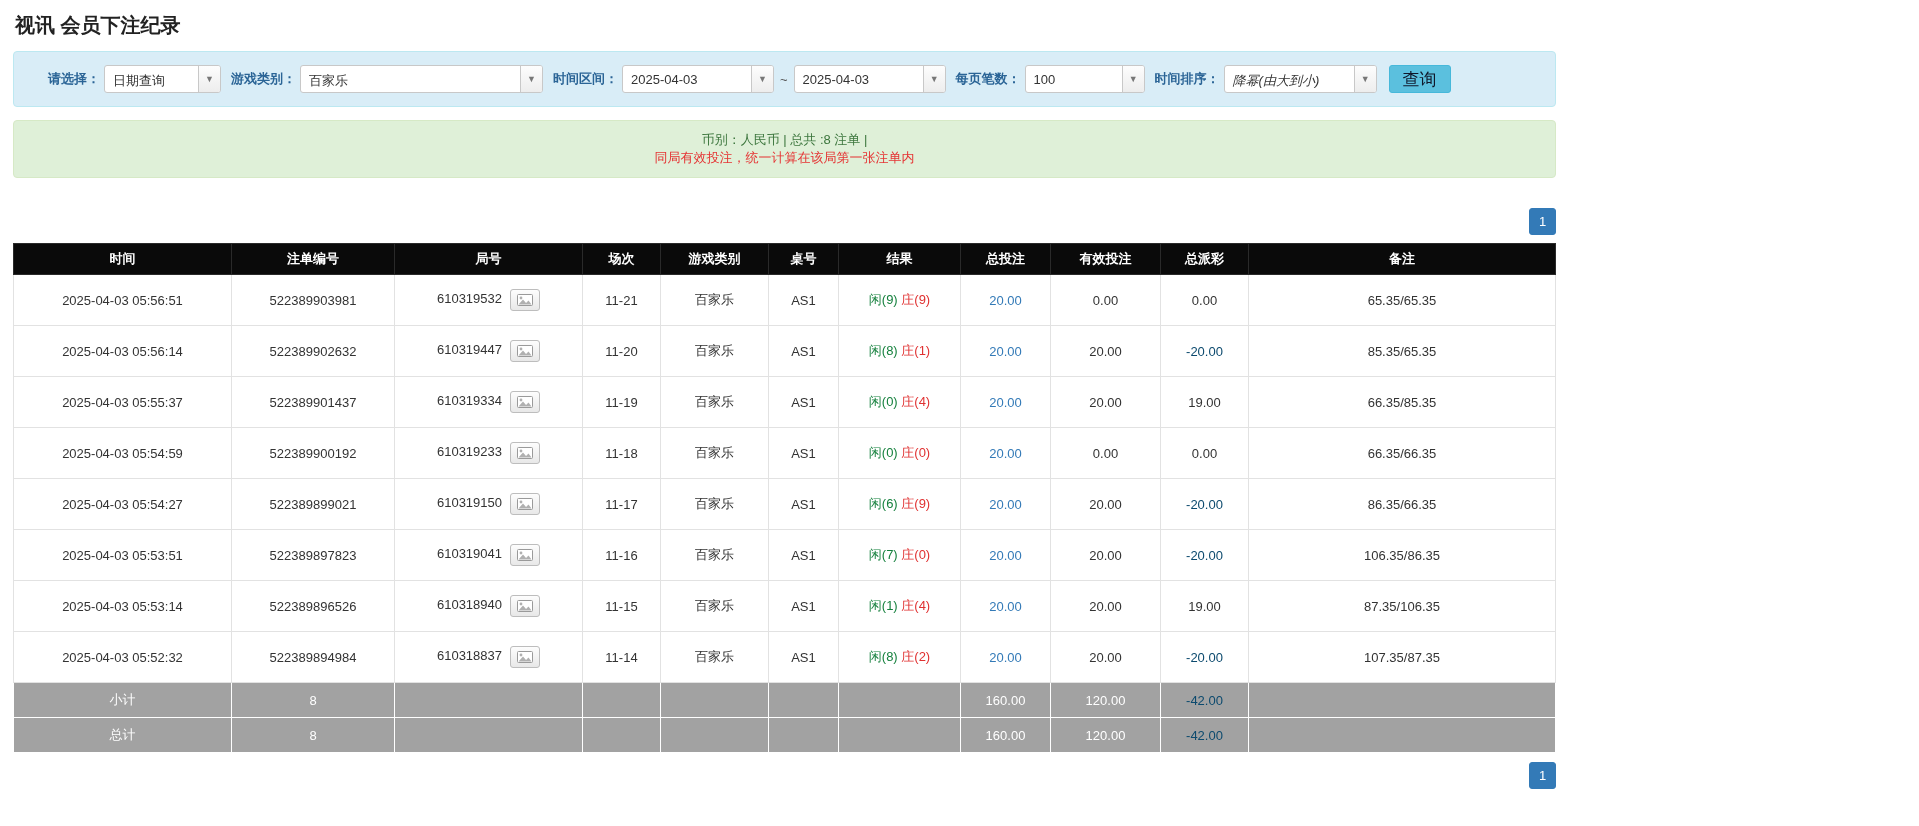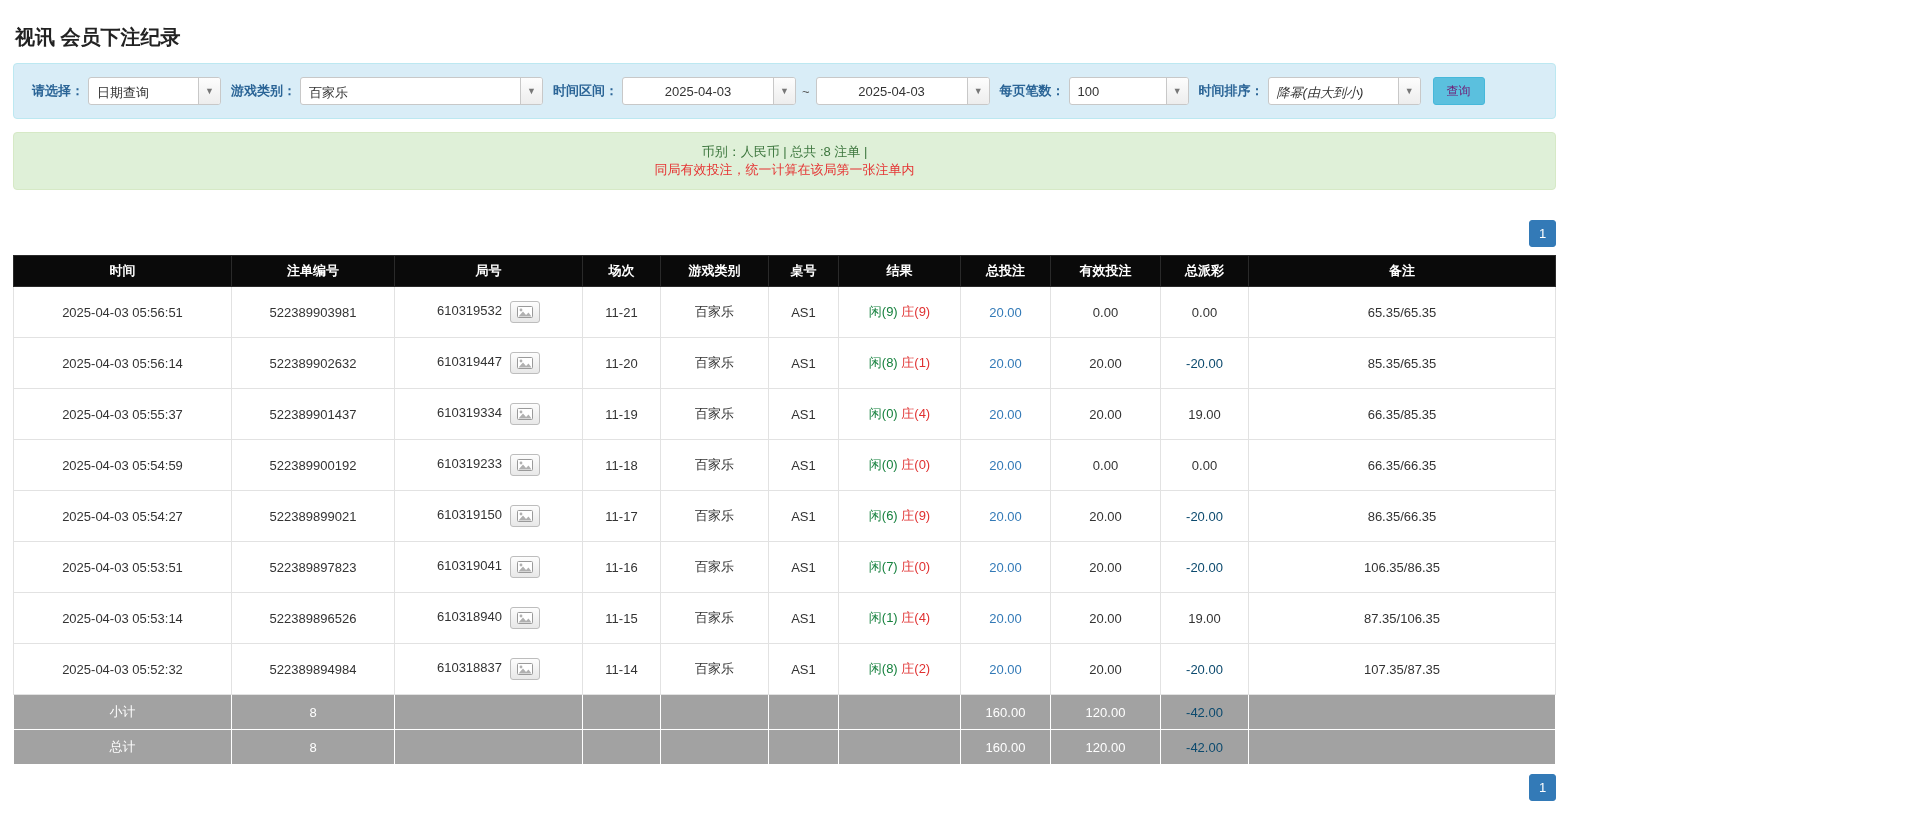--- a/index.html
+++ b/index.html
@@ -11,29 +11,29 @@
     width: 1919px;
     min-height: 826px;
   }
   .page { padding: 0 13px; }
   .content { width: 1543px; }
 
   .page-title {
     font-size: 20px;
     font-weight: bold;
     color: #222;
-    padding: 24px 0 12px 2px;
+    padding: 12px 0 12px 2px;
   }
 
   
   .filter-bar {
     background: #d9edf7;
     border: 1px solid #bce8f1;
     border-radius: 4px;
-    padding: 13px 8px;
+    padding: 13px 24px;
     display: flex;
     align-items: center;
     white-space: nowrap;
   }
   .flabel {
     color: #2a6496;
     font-weight: bold;
     margin: 0 4px 0 10px;
   }
   .combo {
@@ -55,35 +55,35 @@
   .combo-arrow {
     width: 22px;
     background: linear-gradient(#fdfdfd, #ededed);
     border-left: 1px solid #c8c8c8;
     display: flex;
     align-items: center;
     justify-content: center;
     color: #777;
     font-size: 9px;
   }
-  .w-query { width: 133px; }
+  .w-query { width: 117px; }
   .w-game  { width: 243px; }
-  .w-date  { width: 174px; text-align: center; }
+  .w-date  { width: 152px; }
   .w-pp    { width: 120px; }
   .w-sort  { width: 153px; font-style: italic; }
   .tilde { color: #555; margin: 0 6px; }
   .search-btn {
     background: #5bc0de;
-    color: #701a75;
+    color: #0f172a;
     border: 1px solid #46b8da;
     border-radius: 3px;
     height: 28px;
     padding: 0 13px;
     margin-left: 12px;
-    font-size: 12px;
+    font-size: 17px;
     font-family: inherit;
     cursor: pointer;
   }
 
   
   .summary-bar {
     background: #dff0d8;
     border: 1px solid #d6e9c6;
     border-radius: 4px;
     margin-top: 13px;

